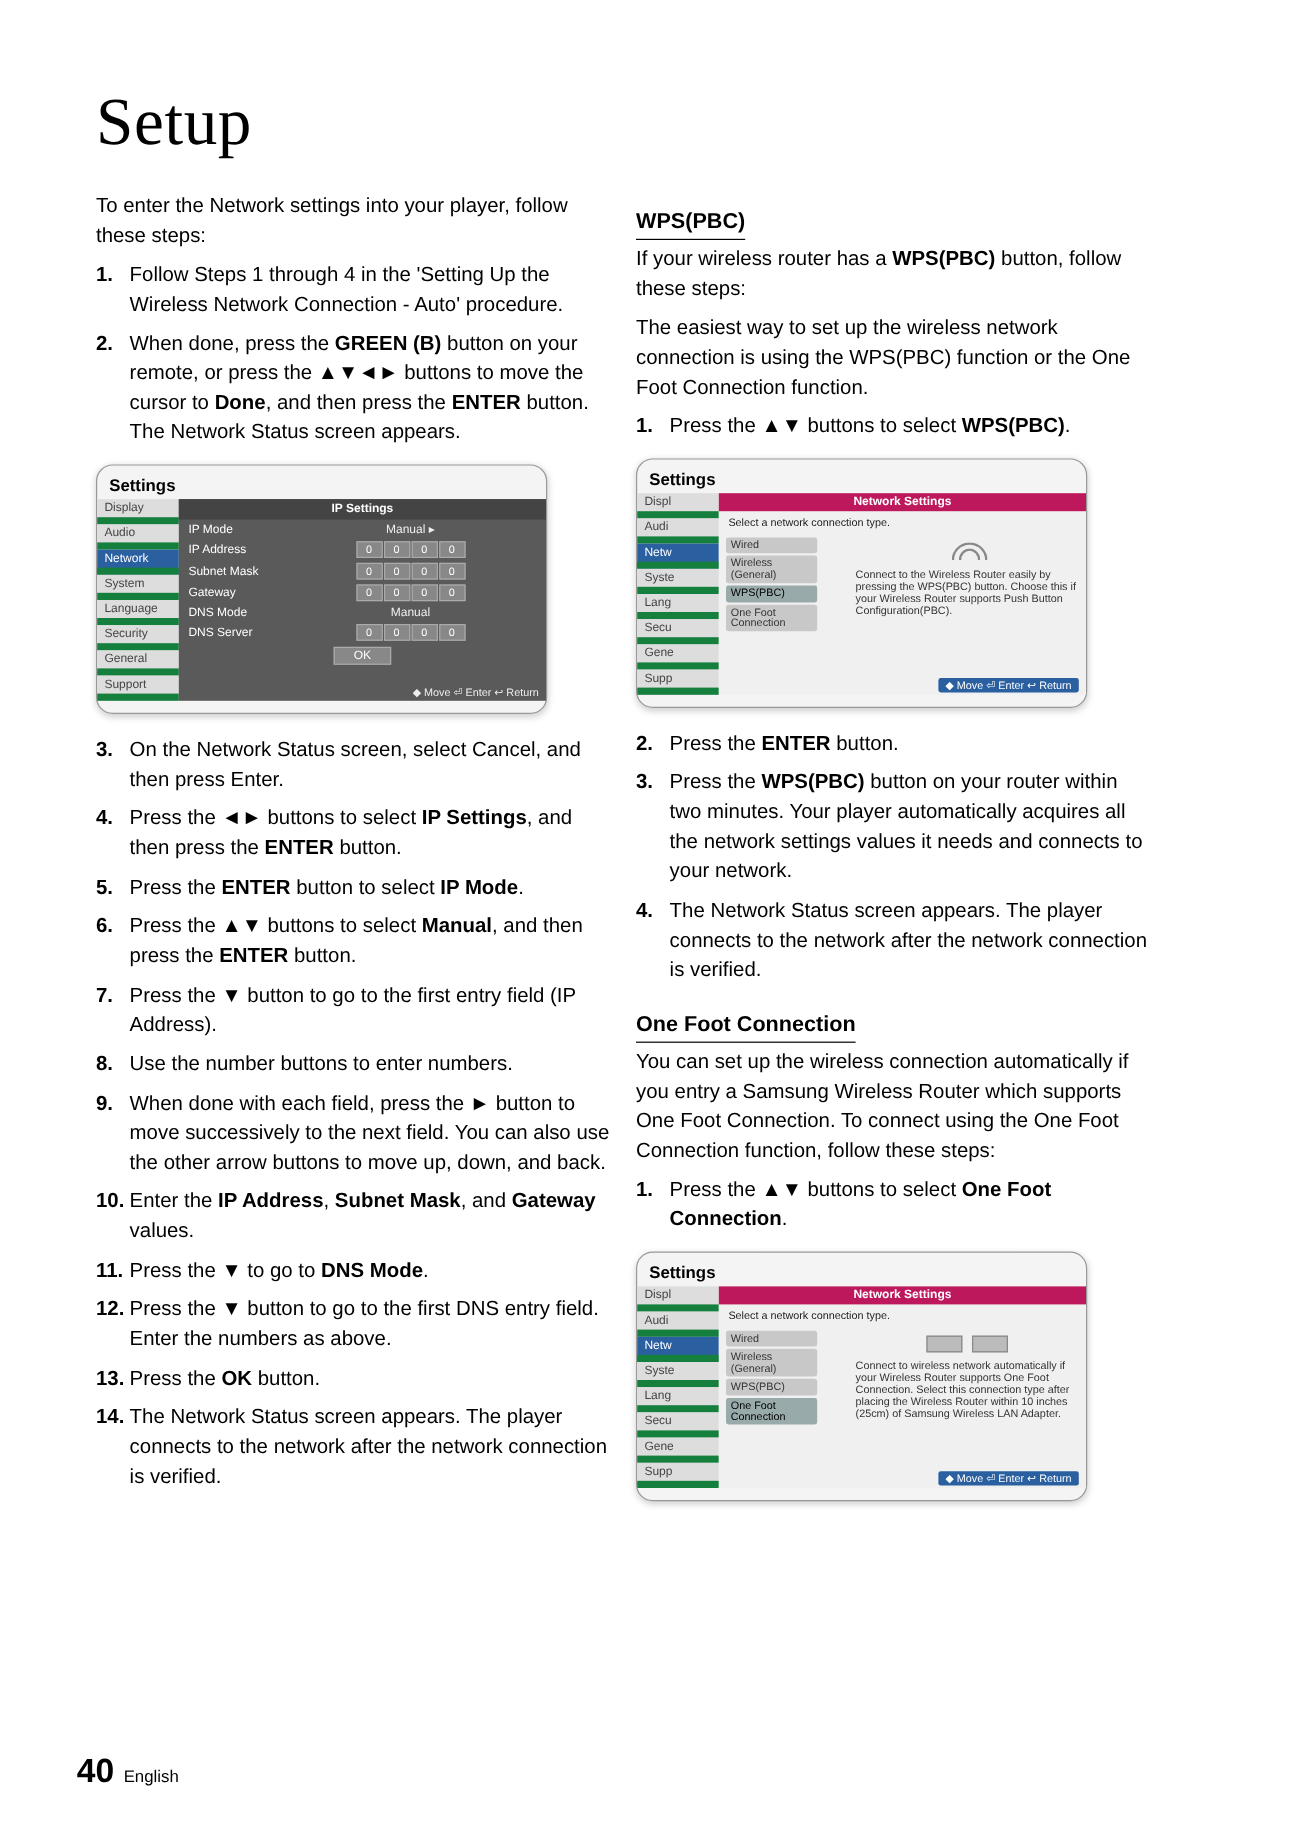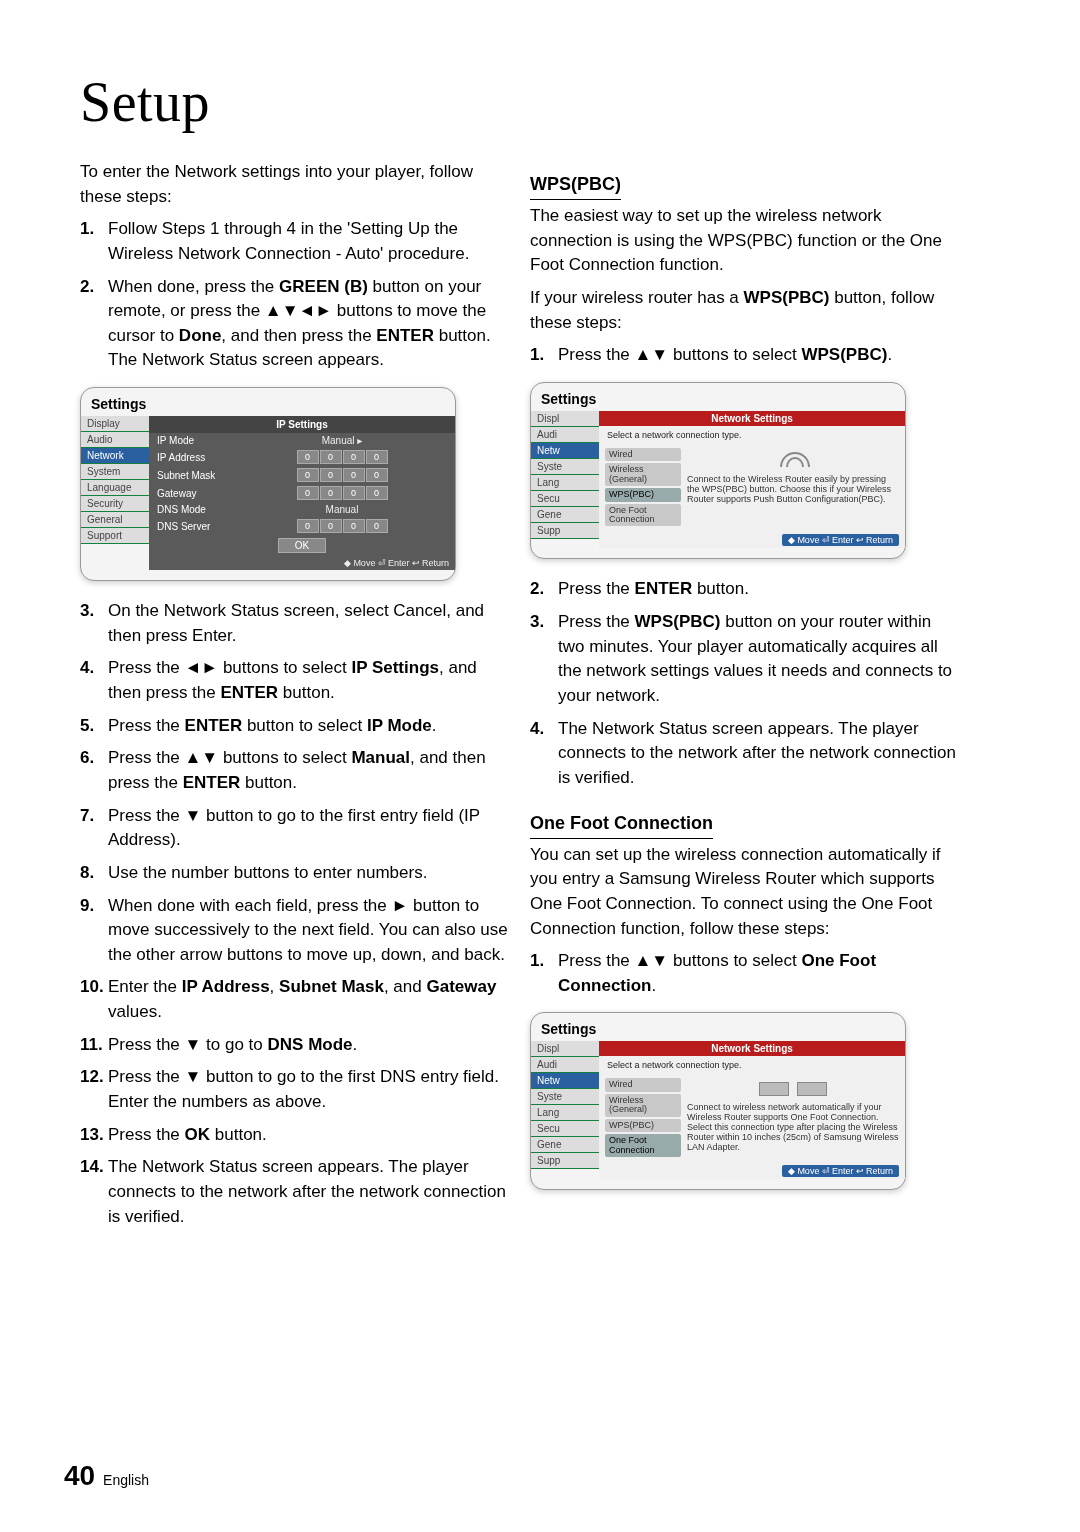--- a/index.html
+++ b/index.html
@@ -66,21 +66,21 @@
     font-size: 14px;
     padding: 8px 10px 4px 10px;
   }
   .settings-body { display: flex; }
   .side-menu { width: 68px; }
   .side-item {
     font-size: 10px;
     padding: 2px 6px;
     color: #444;
     background: #ddd;
-    border-bottom: 1px solid #15803d;
+    border-bottom: 6px solid #15803d;
   }
   .side-item.on { background: #2a5fa0; color: #fff; }
   .main-pane {
     flex: 1;
     background: #5a5a5a;
     color: #fff;
     font-size: 10px;
     position: relative;
     padding-bottom: 14px;
   }
@@ -129,21 +129,21 @@
   
   .ns-main {
     flex: 1;
     background: #f0f0f0;
     font-size: 10px;
     position: relative;
     padding-bottom: 16px;
   }
   .ns-header {
     text-align: center;
-    background: #b91c1c;
+    background: #be185d;
     color: #fff;
     font-weight: bold;
     padding: 2px 16px;
     font-size: 10px;
   }
   .ns-sub { padding: 4px 8px; color: #222; font-size: 9px; }
   .ns-flex { display: flex; }
   .ns-list { width: 86px; padding: 4px 4px 4px 6px; }
   .ns-item {
     background: #c8c8c8;
@@ -157,20 +157,21 @@
   .ns-item.sel { background: #9aa; color:#000; }
   .ns-desc {
     flex: 1;
     padding: 4px 6px 2px 2px;
     font-size: 9px;
     color: #333;
     display: flex;
     flex-direction: column;
     justify-content: flex-start;
     align-items: center;
+    margin-left: 26px;
   }
   .wifi-ic {
     width: 26px; height: 16px;
     margin: 4px auto 6px auto;
     position: relative;
   }
   .wifi-ic::before, .wifi-ic::after {
     content: "";
     position: absolute;
     border: 2px solid #888;
@@ -298,22 +299,22 @@
         <li>Press the ▼ to go to <b>DNS Mode</b>.</li>
         <li>Press the ▼ button to go to the first DNS entry field. Enter the numbers as above.</li>
         <li>Press the <b>OK</b> button.</li>
         <li>The Network Status screen appears. The player connects to the network after the network connection is verified.</li>
       </ol>
   </div>
 
   <div class="col">
 
     <div class="section-h">WPS(PBC)</div>
+    <p class="para" id="wps-p2">If your wireless router has a <b>WPS(PBC)</b> button, follow these steps:</p>
     <p class="para">The easiest way to set up the wireless network connection is using the WPS(PBC) function or the One Foot Connection function.</p>
-    <p class="para" id="wps-p2">If your wireless router has a <b>WPS(PBC)</b> button, follow these steps:</p>
     <ol class="steps" id="wps-steps-before">
         <li>Press the ▲▼ buttons to select <b>WPS(PBC)</b>.</li>
       </ol>
 
     
     <div class="settings-wrap">
       <div class="settings-title">Settings</div>
       <div class="settings-body">
         <div class="side-menu" id="wps-side">
             <div class="side-item">Displ</div>

